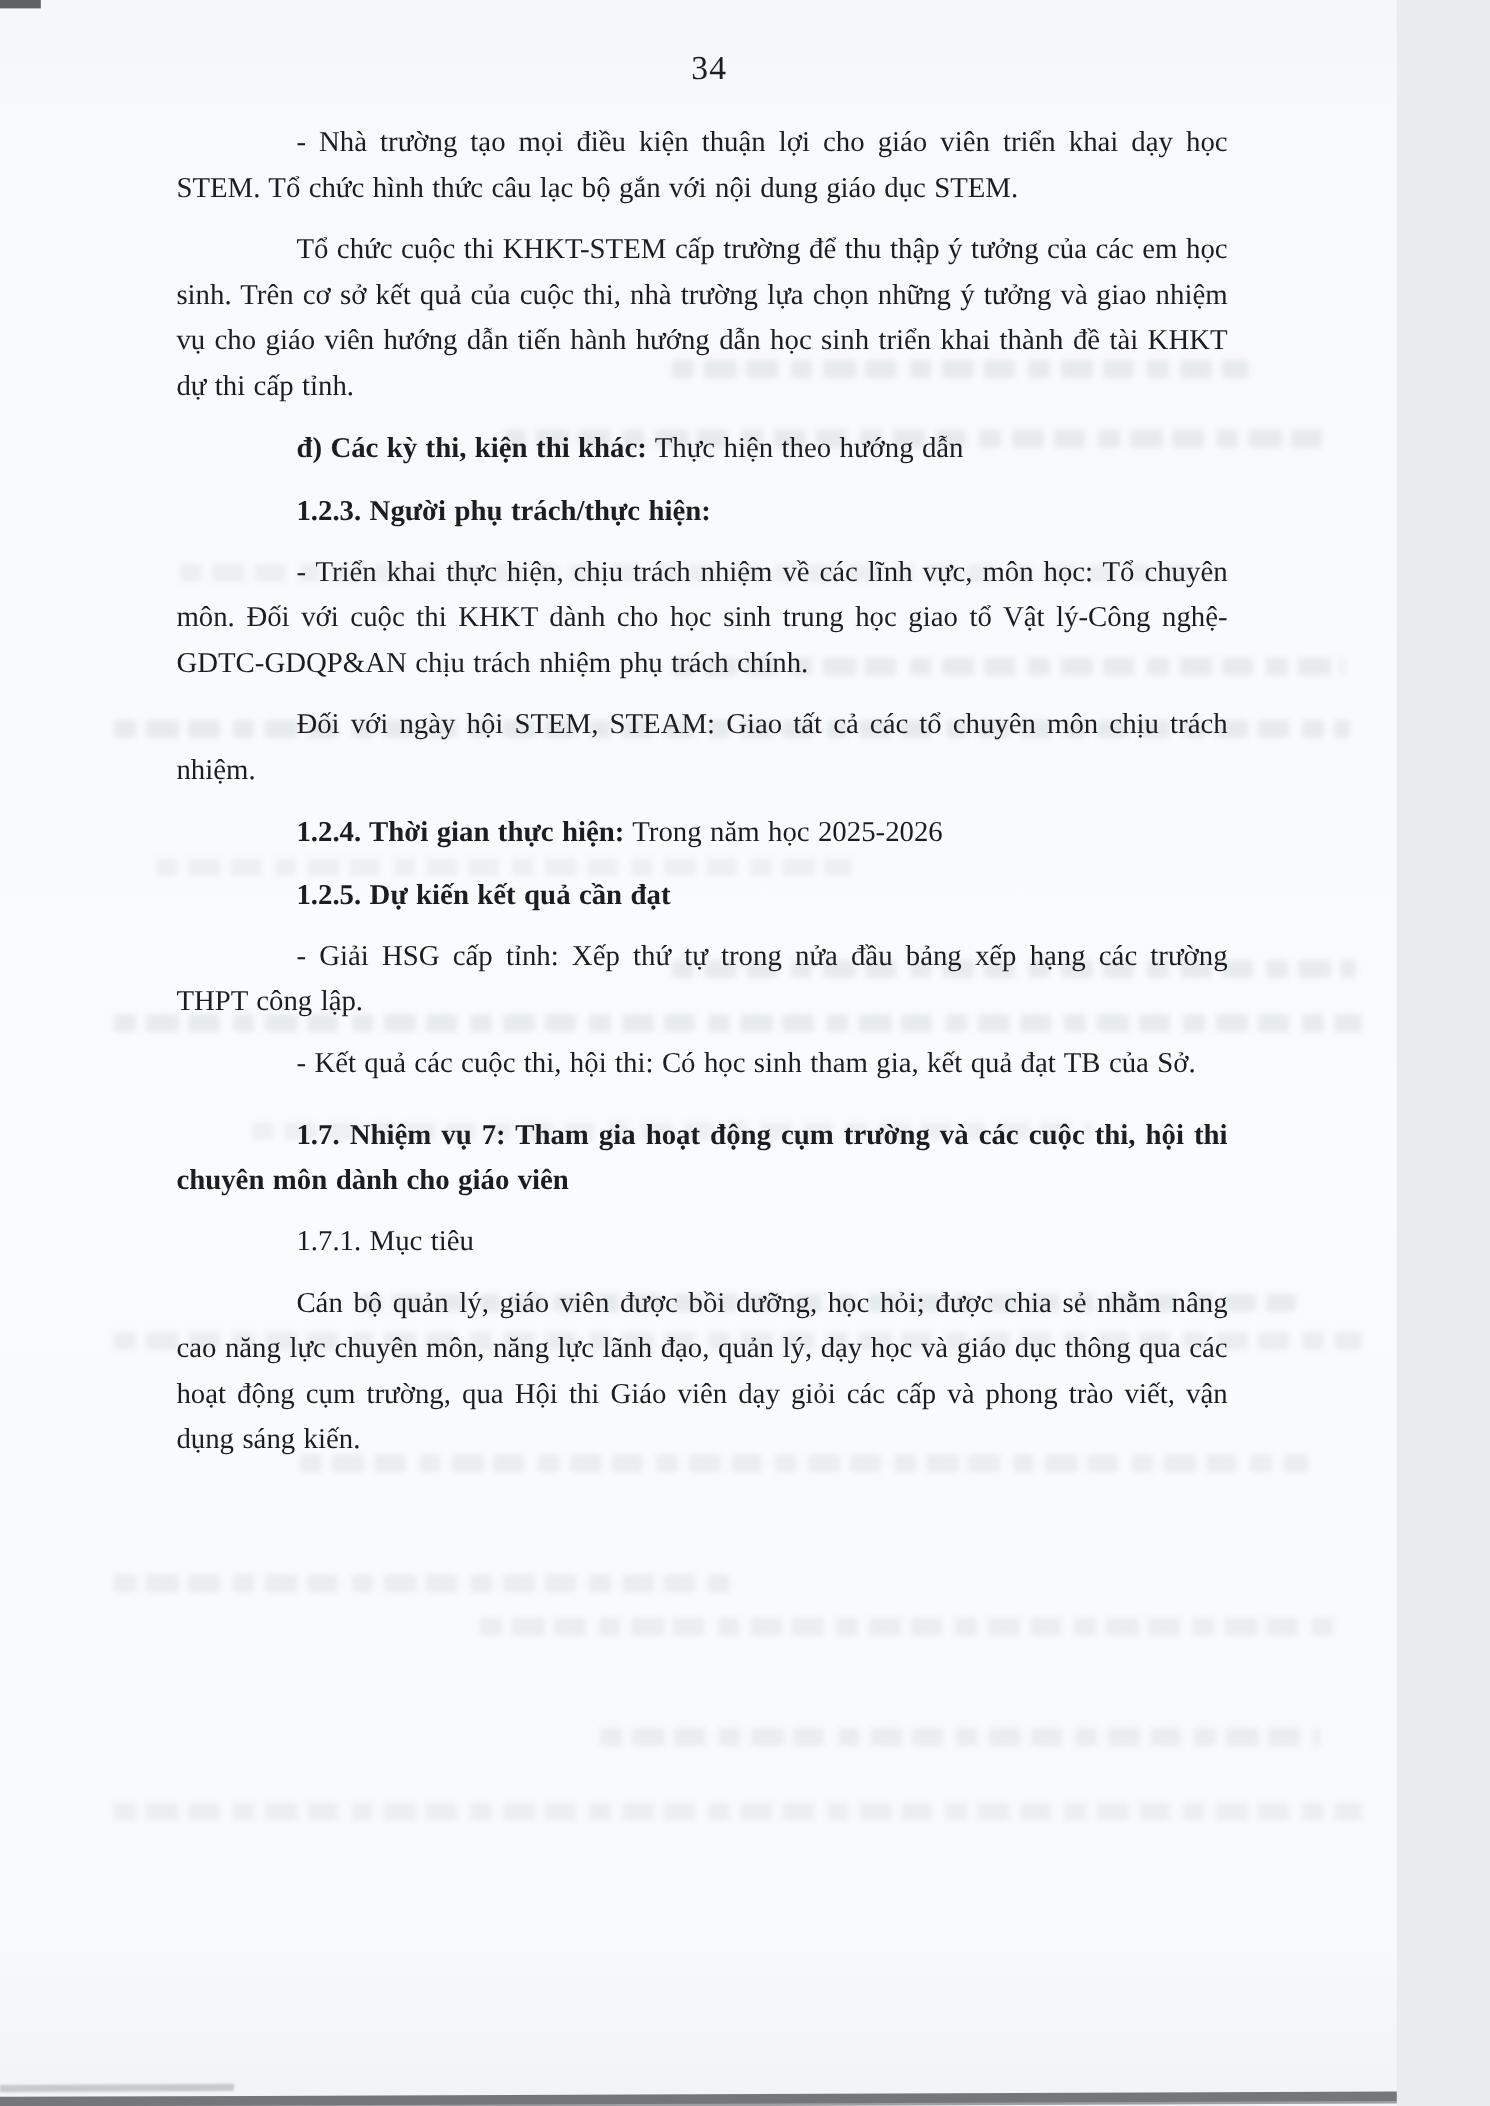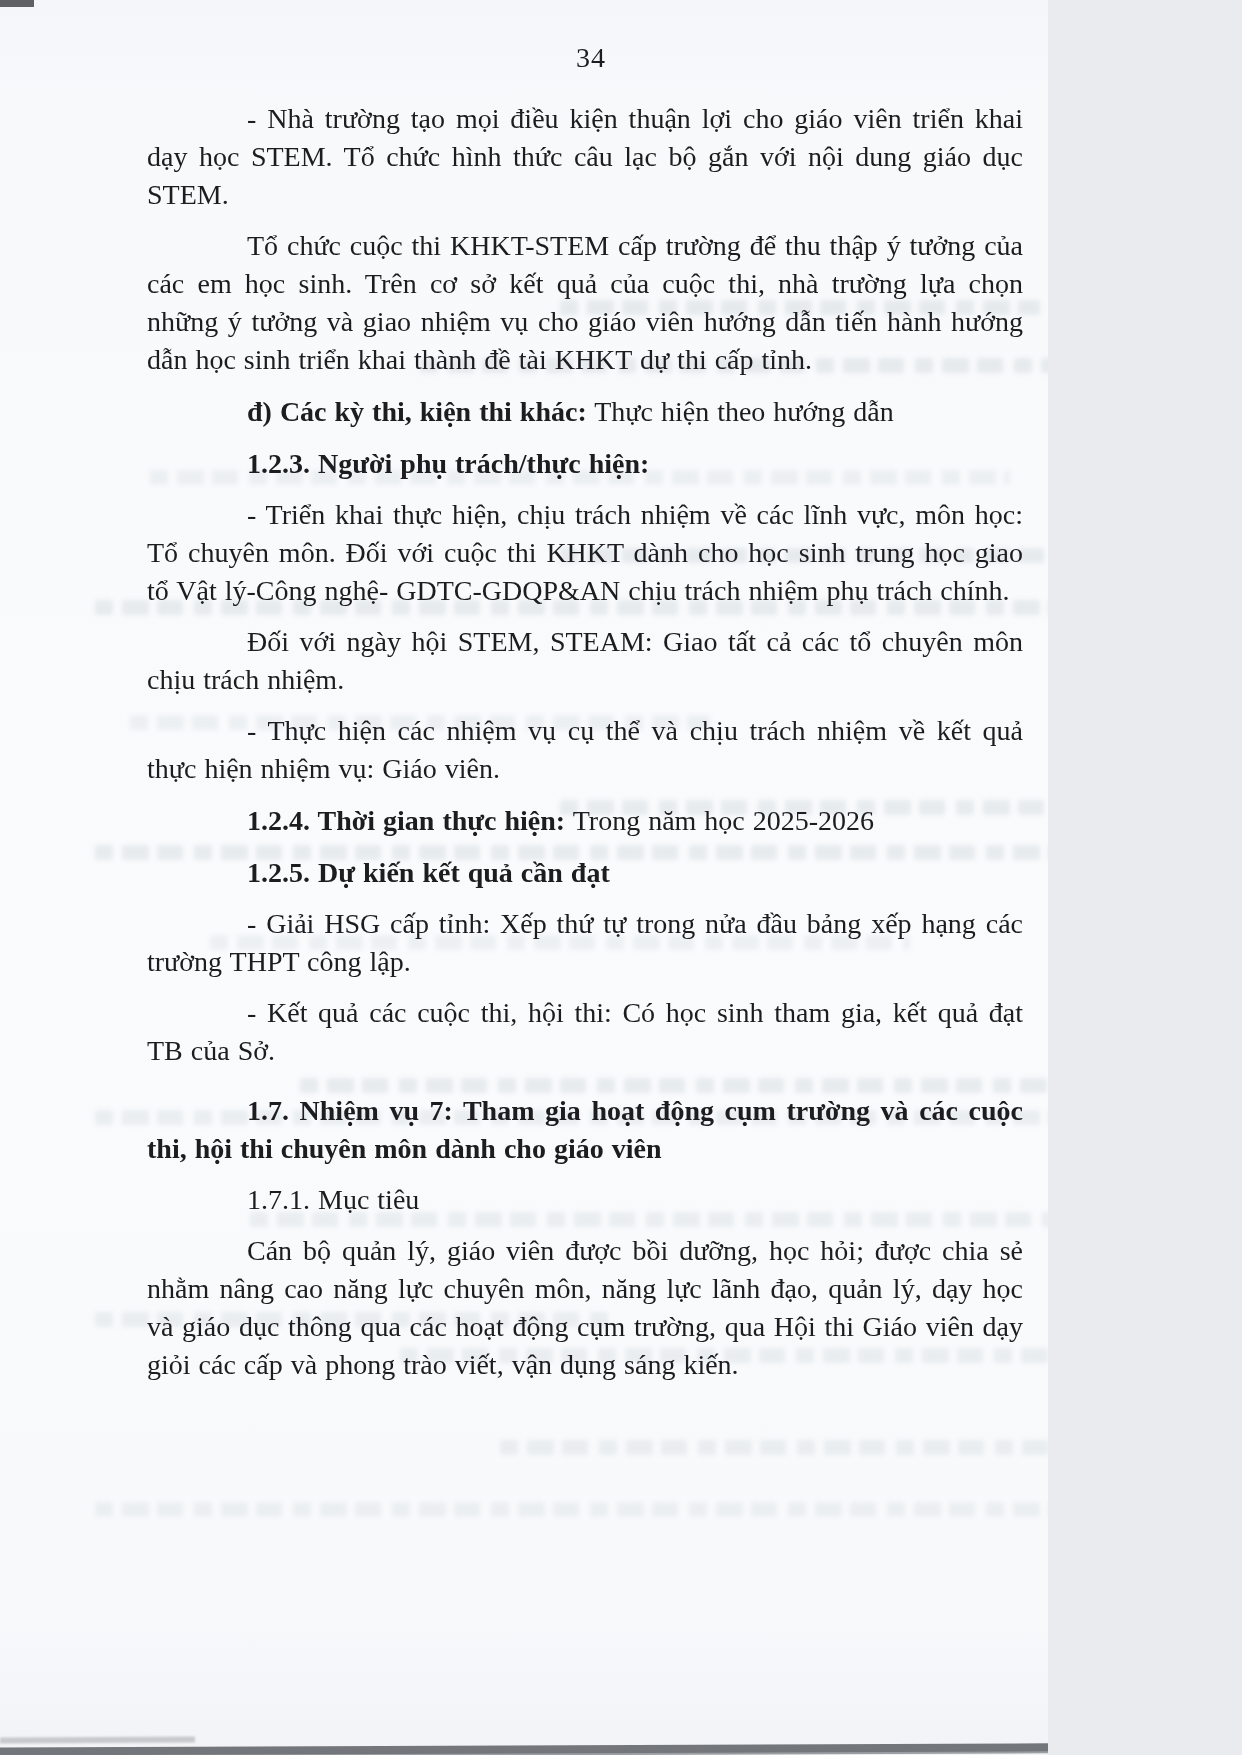--- a/index.html
+++ b/index.html
@@ -3,38 +3,38 @@
 <meta charset="utf-8">
 <style>
   html,body{margin:0;padding:0;}
   body{
     width:1242px;height:1755px;
     background:#e9ebee;
     font-family:"Liberation Serif","DejaVu Serif",serif;
   }
   .page{
     position:relative;
-    width:1048px;height:1755px;
+    width:1164px;height:1755px;
     overflow:hidden;
     background:linear-gradient(180deg,#f5f6f9 0%,#f8f9fb 6%,#fafbfd 55%,#f8f9fb 92%,#f2f3f6 100%);
     color:#1d1d1f;
   }
   .content{
     position:absolute;
     left:147px;top:42px;width:888px;
   }
   .page-number{
     font-size:28px;
     text-align:center;
     margin:0 0 26px 0;
     letter-spacing:1px;
   }
   .content p{
     margin:0 12px 13px 0;
-    font-size:28px;
+    font-size:24px;
     line-height:38px;
     word-spacing:1px;
   }
   .body{ text-indent:100px; text-align:justify; }
   .lead{ text-indent:100px; text-align:justify; margin-top:14px !important; }
   .lead b{ font-weight:700; }
   .h{ font-weight:700; text-indent:100px; margin-top:14px !important; }
   .h-wrap{ font-weight:700; text-indent:100px; text-align:justify; margin-top:22px !important; }
   .h-sub{ font-weight:400; text-indent:100px; margin-top:8px !important; }
 
@@ -76,21 +76,20 @@
 
   <div class="content">
     <div class="page-number">34</div>
     <div>
         <p class="body">- Nhà trường tạo mọi điều kiện thuận lợi cho giáo viên triển khai dạy học STEM. Tổ chức hình thức câu lạc bộ gắn với nội dung giáo dục STEM.</p>
         <p class="body">Tổ chức cuộc thi KHKT-STEM cấp trường để thu thập ý tưởng của các em học sinh. Trên cơ sở kết quả của cuộc thi, nhà trường lựa chọn những ý tưởng và giao nhiệm vụ cho giáo viên hướng dẫn tiến hành hướng dẫn học sinh triển khai thành đề tài KHKT dự thi cấp tỉnh.</p>
         <p class="lead"><b>đ) Các kỳ thi, kiện thi khác:</b><span> Thực hiện theo hướng dẫn</span></p>
         <p class="h">1.2.3. Người phụ trách/thực hiện:</p>
         <p class="body">- Triển khai thực hiện, chịu trách nhiệm về các lĩnh vực, môn học: Tổ chuyên môn. Đối với cuộc thi KHKT dành cho học sinh trung học giao tổ Vật lý-Công nghệ- GDTC-GDQP&amp;AN chịu trách nhiệm phụ trách chính.</p>
         <p class="body">Đối với ngày hội STEM, STEAM: Giao tất cả các tổ chuyên môn chịu trách nhiệm.</p>
-        <p class="body">- Thực hiện các nhiệm vụ cụ thể và chịu trách nhiệm về kết quả thực hiện nhiệm vụ: Giáo viên.</p>
         <p class="lead"><b>1.2.4. Thời gian thực hiện:</b><span> Trong năm học 2025-2026</span></p>
         <p class="h">1.2.5. Dự kiến kết quả cần đạt</p>
         <p class="body">- Giải HSG cấp tỉnh: Xếp thứ tự trong nửa đầu bảng xếp hạng các trường THPT công lập.</p>
         <p class="body">- Kết quả các cuộc thi, hội thi: Có học sinh tham gia, kết quả đạt TB của Sở.</p>
         <p class="h-wrap">1.7. Nhiệm vụ 7: Tham gia hoạt động cụm trường và các cuộc thi, hội thi chuyên môn dành cho giáo viên</p>
         <p class="h-sub">1.7.1. Mục tiêu</p>
         <p class="body">Cán bộ quản lý, giáo viên được bồi dưỡng, học hỏi; được chia sẻ nhằm nâng cao năng lực chuyên môn, năng lực lãnh đạo, quản lý, dạy học và giáo dục thông qua các hoạt động cụm trường, qua Hội thi Giáo viên dạy giỏi các cấp và phong trào viết, vận dụng sáng kiến.</p>
       </div>
   </div>
 

